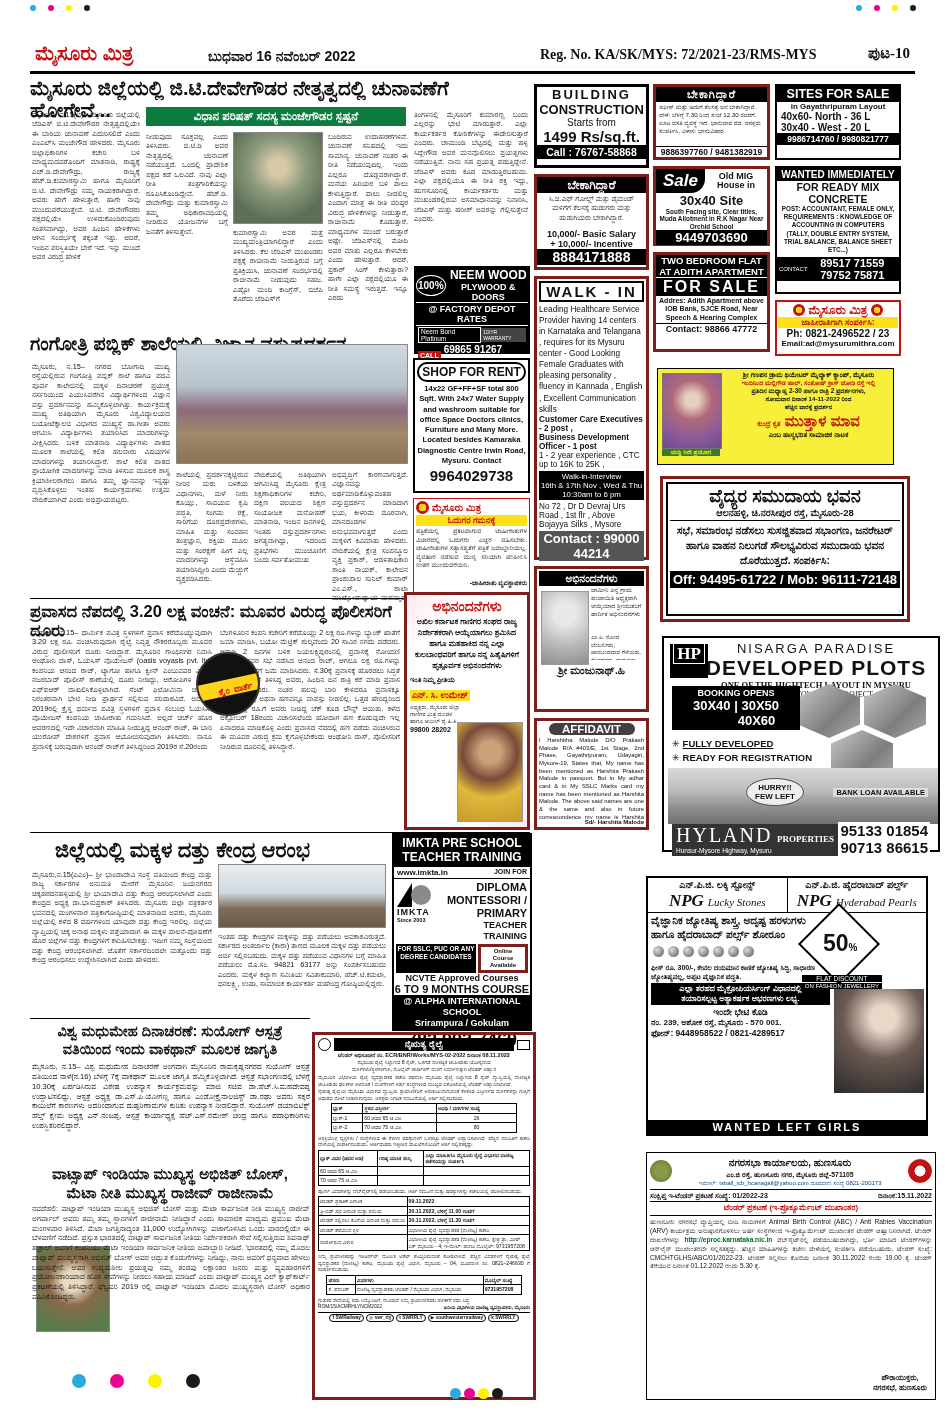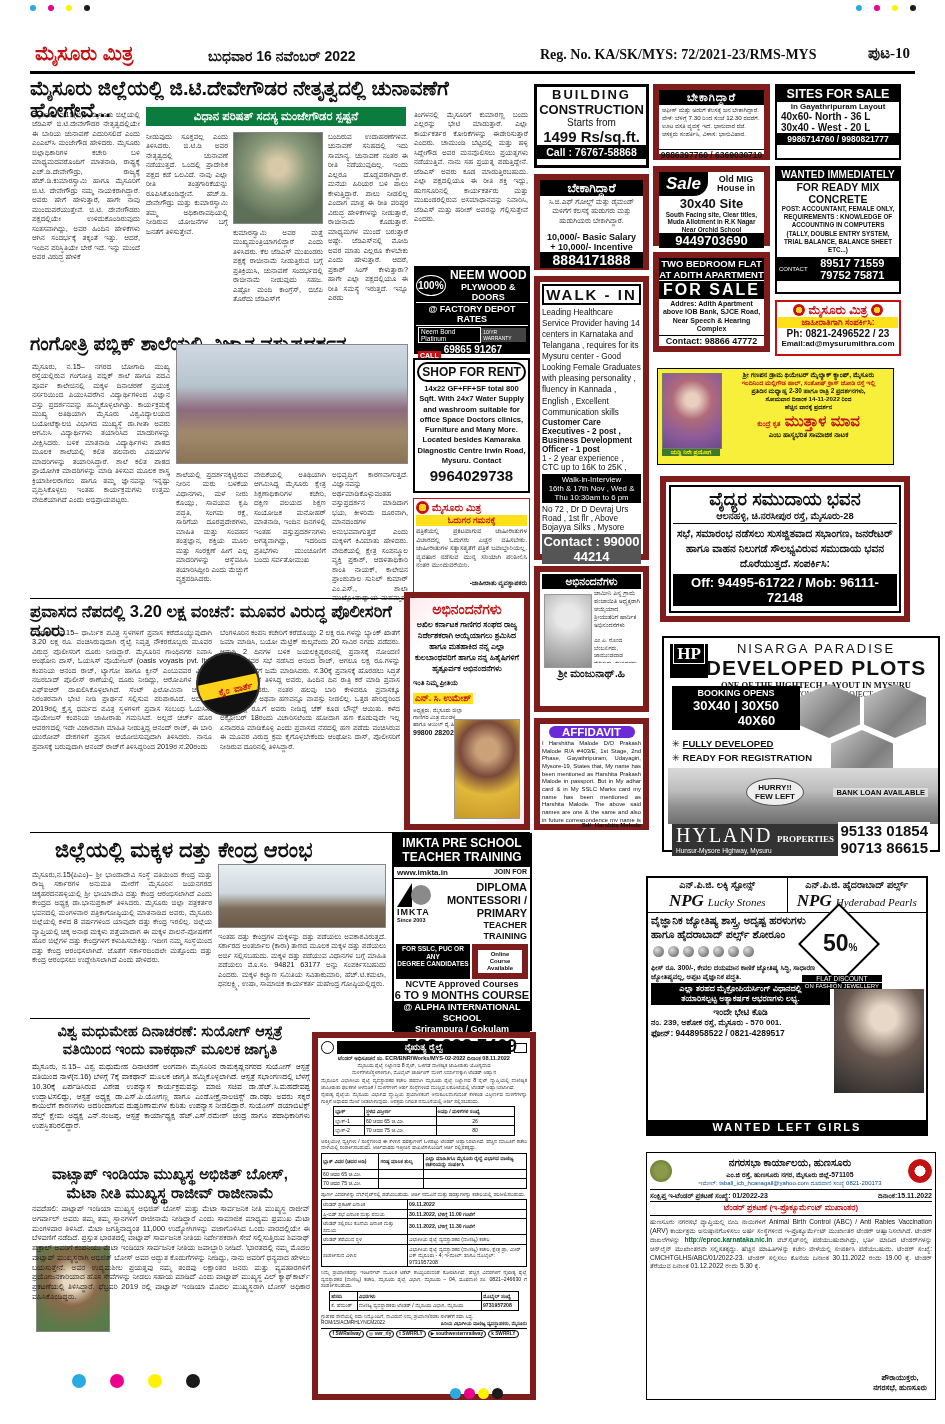--- a/index.html
+++ b/index.html
@@ -5,21 +5,21 @@
   html,body{margin:0;padding:0;background:#e8e8e8;}
   #page{position:relative;width:945px;height:1424px;background:#ffffff;margin:0 auto;
         font-family:"Liberation Sans","DejaVu Sans",sans-serif;color:#111;overflow:hidden;}
   .abs{position:absolute;box-sizing:border-box;}
   .just{text-align:justify;text-justify:inter-word;}
   .kn{font-size:7.3px;line-height:1.3;overflow:hidden;}
   .knb{font-weight:bold;}
   .rule{background:#000;}
   .dot{position:absolute;border-radius:50%;}
   .photo{background:#b5b5b5;overflow:hidden;}
-  .bb1{border:6px solid #7f1d1d;}
+  .bb1{border:3px solid #7f1d1d;}
   .bb2{border:2px solid #000;}
   .bb3{border:3px solid #000;}
   .blackbar{background:#000;color:#fff;text-align:center;}
   .ctr{text-align:center;}
   .serif{font-family:"Liberation Serif","DejaVu Serif",serif;}
   .gemrow span{display:inline-block;width:11px;height:11px;border-radius:50%;margin:0 2px;
     background:radial-gradient(circle at 35% 35%,#ddd,#555);}
   .hex{clip-path:polygon(50% 0,100% 25%,100% 75%,50% 100%,0 75%,0 25%);
        background:linear-gradient(135deg,#c9c9c9,#7e7e7e 60%,#a9a9a9);}
 </style>
@@ -116,21 +116,21 @@
     <div class="ctr knb" style="font-size:7.8px;line-height:1.4;margin-top:2px;">ಅಖಿಲ ಕರ್ನಾಟಕ ಗಾಣಿಗರ ಸಂಘದ ರಾಜ್ಯ ನಿರ್ದೇಶಕರಾಗಿ ಆಯ್ಕೆಯಾಗಲು ಶ್ರಮಿಸಿದ ಹಾಗೂ ಮತಹಾಕಿದ ನನ್ನ ಎಲ್ಲಾ ಕುಲಬಾಂಧವರಿಗೆ ಹಾಗೂ ನನ್ನ ಹಿತೈಷಿಗಳಿಗೆ ಹೃತ್ಪೂರ್ವಕ ಅಭಿನಂದನೆಗಳು</div>
     <div style="font-size:7px;font-weight:bold;margin-top:4px;">ಇಂತಿ ನಿಮ್ಮ ಪ್ರೀತಿಯ</div>
     <div style="color:#c41212;font-size:9px;font-weight:bold;background:#ffe11a;display:inline-block;padding:0 2px;margin-top:2px;">ಎನ್. ಸಿ. ಉಮೇಶ್</div>
     <div style="font-size:5.8px;width:52px;margin-top:2px;">ಅಧ್ಯಕ್ಷರು, ಮೈಸೂರು ಜಿಲ್ಲಾ ಗಾಣಿಗರ ಮಿತ್ರ ಮಂಡಳಿ ಹಾಗೂ ಆಯಿಲ್ ರೈ.ಹಿ.ಕಿ</div>
     <div style="font-size:7px;font-weight:bold;margin-top:1px;">99800 28202</div>
     <div class="photo" style="position:absolute;right:4px;bottom:5px;width:64px;height:98px;border:1px solid #999;
          background:radial-gradient(circle at 50% 30%,#caa27a 14%,#7a4a3a 36%,#e0b83a 60%,#c89a2a 100%);"></div>
   </div>
 
   <div class="abs rule" style="left:30px;top:832px;width:500px;height:1px;"></div>
-  <div class="abs knb" style="left:55px;top:838px;width:340px;font-size:21px;">ಜಿಲ್ಲೆಯಲ್ಲಿ ಮಕ್ಕಳ ದತ್ತು ಕೇಂದ್ರ ಆರಂಭ</div>
+  <div class="abs knb" style="left:55px;top:838px;width:340px;font-size:21px;font-family:Liberation Serif, serif;">ಜಿಲ್ಲೆಯಲ್ಲಿ ಮಕ್ಕಳ ದತ್ತು ಕೇಂದ್ರ ಆರಂಭ</div>
   <div class="abs kn just" style="left:32px;top:870px;width:180px;height:168px;">ಮೈಸೂರು,ನ.15(ಪಿಎಂ)– ಶ್ರೀ ಭಾಂಡಾದೇವಿ ಸಂಸ್ಥೆ ವತಿಯಿಂದ ಕೇಂದ್ರ ಮತ್ತು ರಾಜ್ಯ ಸರ್ಕಾರಗಳ ಅನುಮತಿ ಮೇರೆಗೆ ಮೈಸೂರಿನ ಜಯನಗರದ ಚಿಕ್ಕಹರದನಹಳ್ಳಿಯಲ್ಲಿ ಶ್ರೀ ಭಾಯಾದೇವಿ ದತ್ತು ಕೇಂದ್ರ ಆರಂಭಿಸಲಾಗಿದೆ ಎಂದು ಕೇಂದ್ರದ ಅಧ್ಯಕ್ಷ ಡಾ.ಭಾನುಪ್ರಕಾಶ್ ತಿಳಿಸಿದರು. ಮೈಸೂರು ಜಿಲ್ಲಾ ಪತ್ರಕರ್ತರ ಭವನದಲ್ಲಿ ಮಂಗಳವಾರ ಪತ್ರಿಕಾಗೋಷ್ಠಿಯಲ್ಲಿ ಮಾತನಾಡಿದ ಅವರು, ಮೈಸೂರು ಜಿಲ್ಲೆಯಲ್ಲಿ ಕಳೆದ 8 ವರ್ಷಗಳಿಂದ ಯಾವುದೇ ದತ್ತು ಕೇಂದ್ರ ಇರಲಿಲ್ಲ. ಜಿಲ್ಲೆಯ ವ್ಯಾಪ್ತಿಯಲ್ಲಿ ಚಿಕ್ಕ ಅನಾಥ ಮಕ್ಕಳು ಪತ್ತೆಯಾದಾಗ ಈ ಮಕ್ಕಳ ಪಾಲನೆ-ಪೋಷಣೆಗೆ ಹೊರ ಜಿಲ್ಲೆಗಳ ದತ್ತು ಕೇಂದ್ರಗಳಿಗೆ ಕಳುಹಿಸಬೇಕಿತ್ತು. ಇದೀಗ ನಮ್ಮ ಸಂಸ್ಥೆಯಿಂದ ದತ್ತು ಕೇಂದ್ರ ಆರಂಭಿಸಲಾಗಿದೆ. ಜೊತೆಗೆ ಸರ್ಕಾರದಿಂದಲೇ ಮತ್ತೊಂದು ದತ್ತು ಕೇಂದ್ರ ಆರಂಭಿಸಲು ಉದ್ದೇಶಿಸಲಾಗಿದೆ ಎಂದು ಹೇಳಿದರು.</div>
   <div class="abs photo" style="left:218px;top:864px;width:168px;height:64px;border:1px solid #888;
        background:linear-gradient(180deg,#e8eef2 0%,#cfd9df 45%,#7d6c5a 70%,#6b5a48 100%);"></div>
   <div class="abs kn just" style="left:218px;top:932px;width:168px;height:106px;">ಇಂತಹ ದತ್ತು ಕೇಂದ್ರಗಳ ಮಕ್ಕಳನ್ನು ದತ್ತು ಪಡೆಯಲು ಅವಕಾಶವಿರುತ್ತದೆ. ಸರ್ಕಾರದ ಅಂತರ್ಜಾಲ (ಕಾರಾ) ತಾಣದ ಮೂಲಕ ಮಕ್ಕಳ ದತ್ತು ಪಡೆಯಲು ಅರ್ಜಿ ಸಲ್ಲಿಸಬಹುದು. ಮಕ್ಕಳ ದತ್ತು ಪಡೆಯುವ ವಿಧಾನಗಳ ಬಗ್ಗೆ ಮಾಹಿತಿ ಪಡೆಯಲು ಮೊ.ಸಂ. 94821 63177 ಅನ್ನು ಸಂಪರ್ಕಿಸಬಹುದು ಎಂದರು. ಮಕ್ಕಳ ಕಲ್ಯಾಣ ಸಮಿತಿಯ ಸವಿತಾಕುಮಾರಿ, ಹೆಚ್.ಟಿ.ಕಮಲಾ, ಧನಲಕ್ಷ್ಮಿ, ಉಷಾ, ಸಾಮಾಜಿಕ ಕಾರ್ಯಕರ್ತ ಮಹೇಂದ್ರ ಗೋಷ್ಠಿಯಲ್ಲಿದ್ದರು.</div>
 
   <div class="abs bb2" style="left:392px;top:833px;width:140px;height:198px;padding:0;">
     <div class="blackbar" style="font-size:12px;font-weight:bold;line-height:1.15;padding:2px 0;">
       <span style="display:block;">IMKTA PRE SCHOOL</span>
       <span style="display:block;">TEACHER TRAINING</span>
     </div>
@@ -296,21 +296,21 @@
     <div style="font-size:13px;font-weight:bold;letter-spacing:2px;">BUILDING</div>
     <div style="font-size:13px;font-weight:bold;">CONSTRUCTION</div>
     <div style="font-size:10px;">Starts from</div>
     <div style="font-size:15px;font-weight:bold;">1499 Rs/sq.ft.</div>
     <div class="blackbar" style="font-size:10.5px;font-weight:bold;padding:1px 0;">Call : 76767-58868</div>
   </div>
 
   <div class="abs bb1" style="left:653px;top:84px;width:117px;height:76px;text-align:center;">
     <div class="blackbar" style="font-size:11px;font-weight:bold;padding:1px 0;letter-spacing:1px;">ಬೇಕಾಗಿದ್ದಾರೆ</div>
     <div class="kn" style="font-size:6.2px;padding:1px 3px;height:42px;text-align:left;">ಆಫೀಸ್ ಮತ್ತು ಅಡುಗೆ ಕೆಲಸಕ್ಕೆ ಜನ ಬೇಕಾಗಿದ್ದಾರೆ. ವೇಳೆ: ಬೆಳಿಗ್ಗೆ 7.30 ರಿಂದ ಸಂಜೆ 12.30 ರವರೆಗೆ. ಊಟ ವಸತಿ ವ್ಯವಸ್ಥೆ ಇದೆ. ಭಾನುವಾರ ರಜೆ. ಆಸಕ್ತರು ಸಂಪರ್ಕಿಸಿ, ವಿಳಾಸ: ಭಾನುವಿಹಾರ.</div>
-    <div style="font-size:8.5px;font-weight:bold;border-top:1px solid #000;">9886397760 / 6369030710</div>
+    <div style="font-size:8.5px;font-weight:bold;border-top:1px solid #000;">9886397760 / 9481382919</div>
   </div>
 
   <div class="abs" style="left:775px;top:84px;width:126px;height:76px;border:2px solid #000;text-align:center;">
     <div class="blackbar" style="font-size:12.5px;font-weight:bold;padding:1px 0;">SITES FOR SALE</div>
     <div style="font-size:8px;font-weight:bold;">in Gayathripuram Layout</div>
     <div style="font-size:10px;font-weight:bold;text-align:left;padding-left:4px;">40x60- North - 36 L</div>
     <div style="font-size:10px;font-weight:bold;text-align:left;padding-left:4px;">30x40 - West - 20 L</div>
     <div class="blackbar" style="font-size:8.5px;font-weight:bold;padding:1px 0;">9986714760 / 9980821777</div>
   </div>
 
@@ -412,21 +412,21 @@
   <div class="abs bb1" style="left:534px;top:566px;width:115px;height:146px;padding:2px;">
     <div class="blackbar" style="font-size:10.5px;font-weight:bold;padding:1px 0;">ಅಭಿನಂದನೆಗಳು</div>
     <div class="photo" style="position:absolute;left:4px;top:22px;width:46px;height:72px;border:1px solid #999;
          background:radial-gradient(circle at 50% 30%,#e8e8e8 20%,#bdbdbd 55%,#8d8d8d 100%);"></div>
     <div class="kn" style="margin-left:52px;font-size:6.2px;height:48px;">ಜಾಮೀನಿ ಪಿನ್ನ ಗ್ರಾಮ ಪಂಚಾಯಿತಿ ಅಧ್ಯಕ್ಷರಾಗಿ ಆಯ್ಕೆಯಾದ ಶ್ರೀಯುತರಿಗೆ ಹಾರ್ದಿಕ ಅಭಿನಂದನೆಗಳು</div>
     <div class="kn" style="margin-left:52px;font-size:5.8px;height:26px;">ಎಂ.ಪಿ. ನೊಂದ ಬೆಂಬಲಿಗರು, ಜಾಮುಂಡವಾಡ ಗೆಳೆಯರು, ಕೆಲಸದವರು, ಗ್ರಾಮಸ್ಥರು, ನಾಯಂದಹಳ್ಳಿ</div>
     <div style="font-size:10.5px;font-weight:bold;text-align:center;margin-top:4px;">ಶ್ರೀ ಮಂಜುನಾಥ್.ಹಿ</div>
   </div>
 
   <div class="abs bb1" style="left:534px;top:718px;width:115px;height:112px;padding:2px;">
-    <div class="ctr" style="background:#6d28d9;color:#fff;font-size:11.5px;font-weight:bold;border-radius:8px;width:86px;margin:0 auto;">AFFIDAVIT</div>
+    <div class="ctr" style="background:#404040;color:#fff;font-size:11.5px;font-weight:bold;border-radius:8px;width:86px;margin:0 auto;">AFFIDAVIT</div>
     <div class="just" style="font-size:5.9px;line-height:1.3;margin-top:2px;height:82px;overflow:hidden;">I Harshitha Malode D/O Prakash Malode R/A #403/E, 1st Stage, 2nd Phase, Gayathripuram, Udayagiri, Mysore-19, States that, My name has been mentioned as Harshita Prakash Malode in passport. But in My adhar card &amp; in My SSLC Marks card my name has been mentioned as Harshita Malode. The above said names are one &amp; the same and also in future correspondence my name is Harshita Malode. In future I will sign as Harshita Malode.</div>
     <div style="font-size:6px;font-weight:bold;text-align:right;">Sd/- Harshita Malode</div>
   </div>
 
   <div class="abs bb2" style="left:662px;top:636px;width:278px;height:216px;padding:3px;">
     <div style="position:absolute;left:6px;top:6px;width:38px;height:34px;background:#000;color:#fff;text-align:center;">
       <span class="serif" style="font-size:17px;font-weight:bold;border:1px solid #fff;padding:0 3px;">HP</span>
     </div>
     <div class="ctr" style="font-size:13px;letter-spacing:2px;margin-left:30px;">NISARGA PARADISE</div>
     <div class="ctr" style="font-size:21px;font-weight:bold;letter-spacing:1px;margin-left:30px;">DEVELOPED PLOTS</div>

